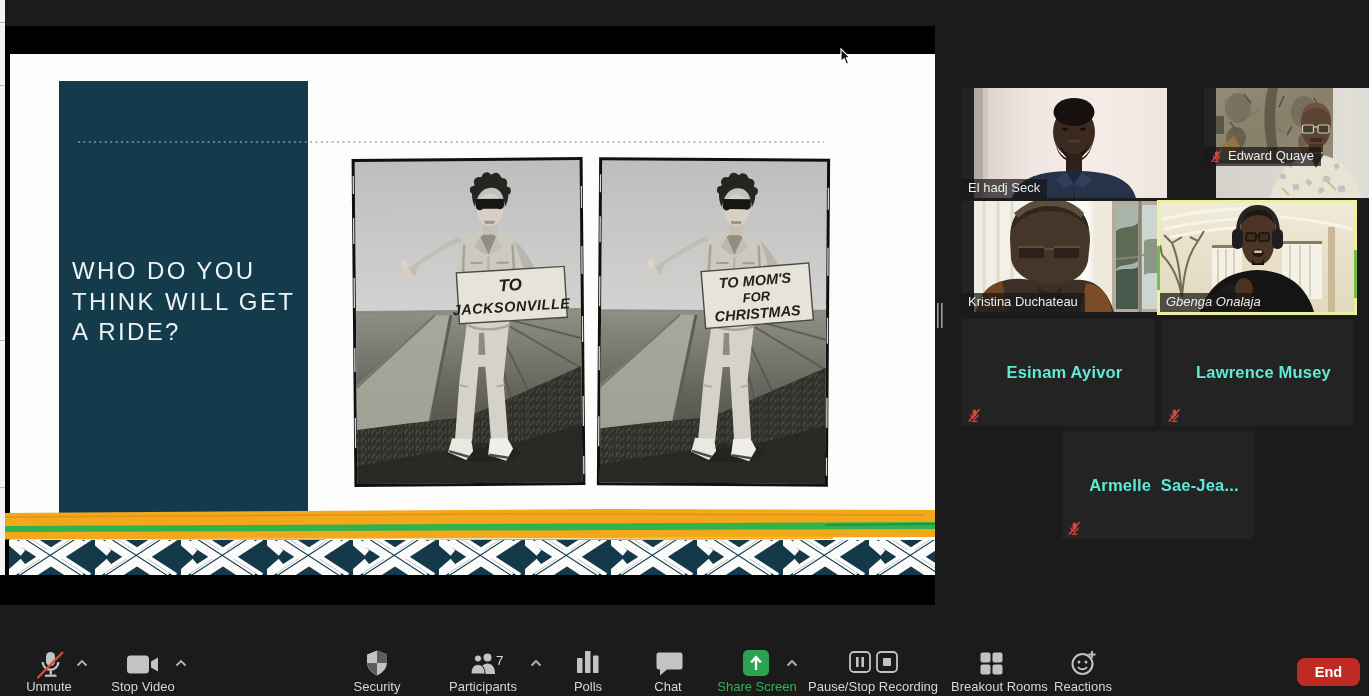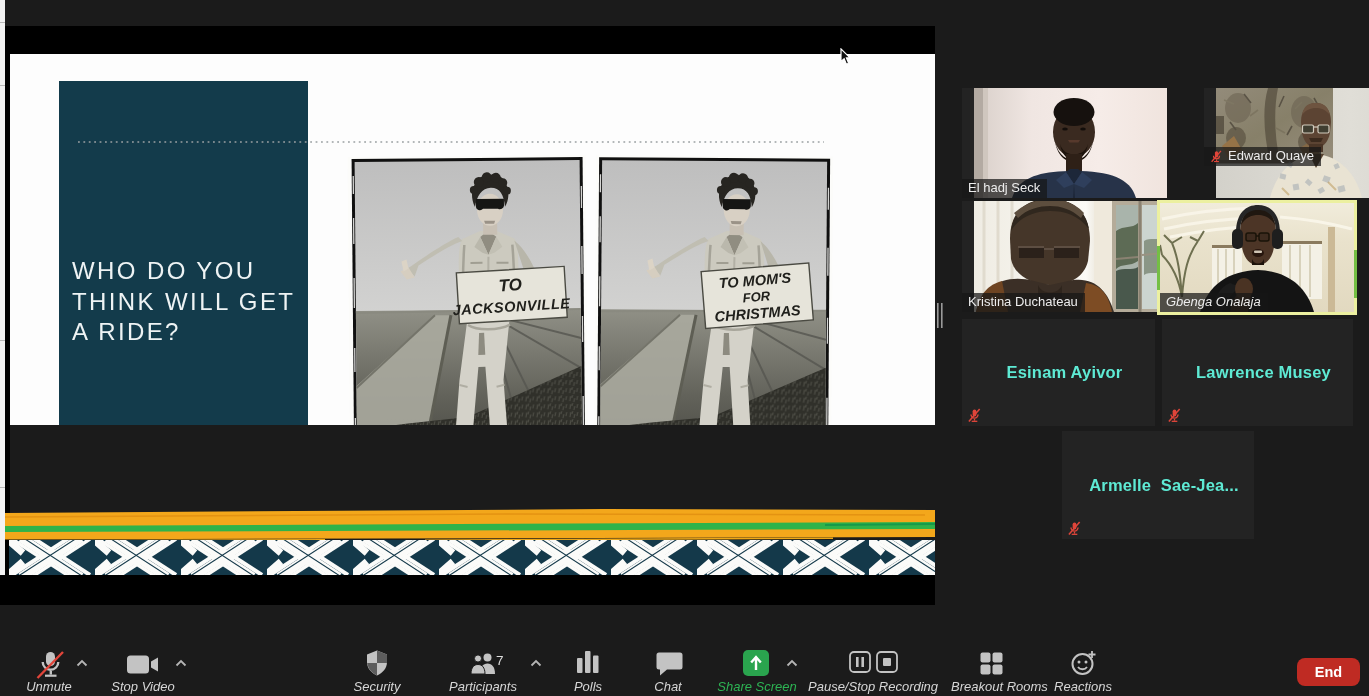--- a/index.html
+++ b/index.html
@@ -4,32 +4,32 @@
 <style>
   * { margin:0; padding:0; box-sizing:border-box; }
   html,body { width:1369px; height:696px; overflow:hidden; background:#1b1b1b; }
   body { font-family:"Liberation Sans", sans-serif; position:relative; }
   .abs { position:absolute; }
   #leftstrip { left:0; top:0; width:5px; height:575px; background:#f2f2f2; }
   #leftstrip .ln { position:absolute; left:0; width:5px; height:1px; background:#b9b9b9; }
   #leftblack { left:5px; top:26px; width:5px; height:579px; background:#000; }
   
   #blacktop { left:10px; top:26px; width:925px; height:28px; background:#000; }
-  #slide { left:10px; top:54px; width:925px; height:371px; background:#fdfdfd; overflow:hidden; }
+  #slide { left:10px; top:54px; width:925px; height:521px; background:#fdfdfd; overflow:hidden; }
   #blackbot { left:0px; top:575px; width:935px; height:30px; background:#000; }
   
   #tealbox { position:absolute; left:49px; top:27px; width:249px; height:433px; background:#133b4b; }
   #title { position:absolute; left:62px; top:202px; color:#eef3f4; font-size:24px; line-height:30.5px; letter-spacing:2.4px; font-weight:400; }
   
   .tile { position:absolute; background:#232323;padding-left:12px; }
   .nlabel { position:absolute; left:0; bottom:0; background:rgba(22,22,22,0.72); color:#ececec; font-size:13px; line-height:18px; padding:0 7px 1px 6px; white-space:nowrap; display:flex; align-items:center; }
   .bigname { width:100%; height:100%; display:flex; align-items:center; justify-content:center; color:#5eead4; font-size:16.5px; font-weight:bold; letter-spacing:0.2px; }
   .micmute { position:absolute; left:5px; bottom:3px; width:15px; height:15px; }
   
-  .tlabel { position:absolute; color:#d6d6d6; font-size:13px; top:679px; text-align:center; white-space:nowrap;font-style:italic; }
+  .tlabel { position:absolute; color:#d6d6d6; font-size:13px; top:679px; text-align:center; white-space:nowrap; }
   .ticon { position:absolute; top:651px; }
   .caret { position:absolute; width:12px; height:8px; }
   #endbtn { position:absolute; left:1297px; top:658px; width:63px; height:28px; background:#bf2b23; border-radius:8px; color:#fff; font-size:14.5px; font-weight:bold; display:flex; align-items:center; justify-content:center; }
 </style>
 </head>
 <body>
 
   <div id="leftstrip" class="abs">
     <div class="ln" style="top:22px"></div>
     <div class="ln" style="top:85px"></div>

